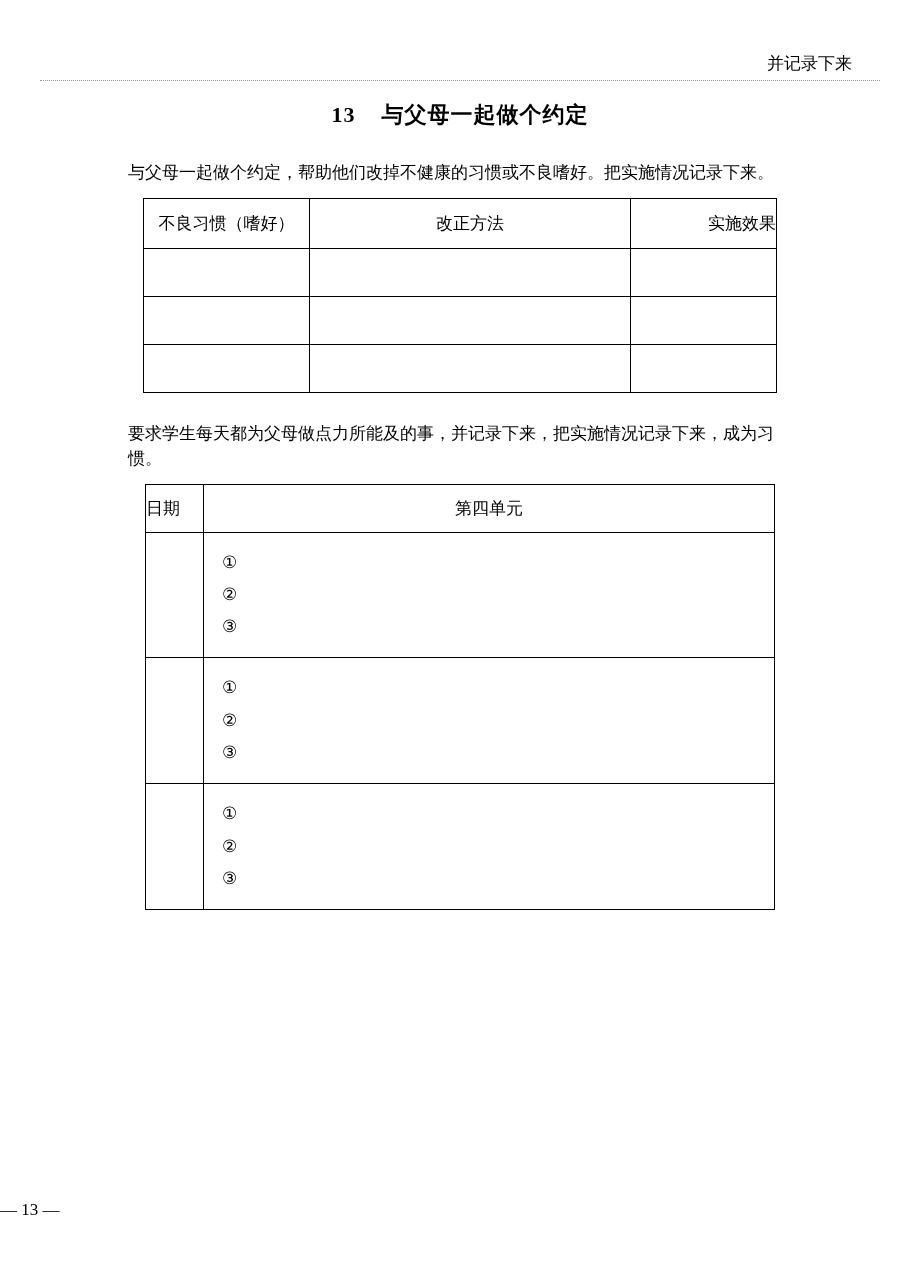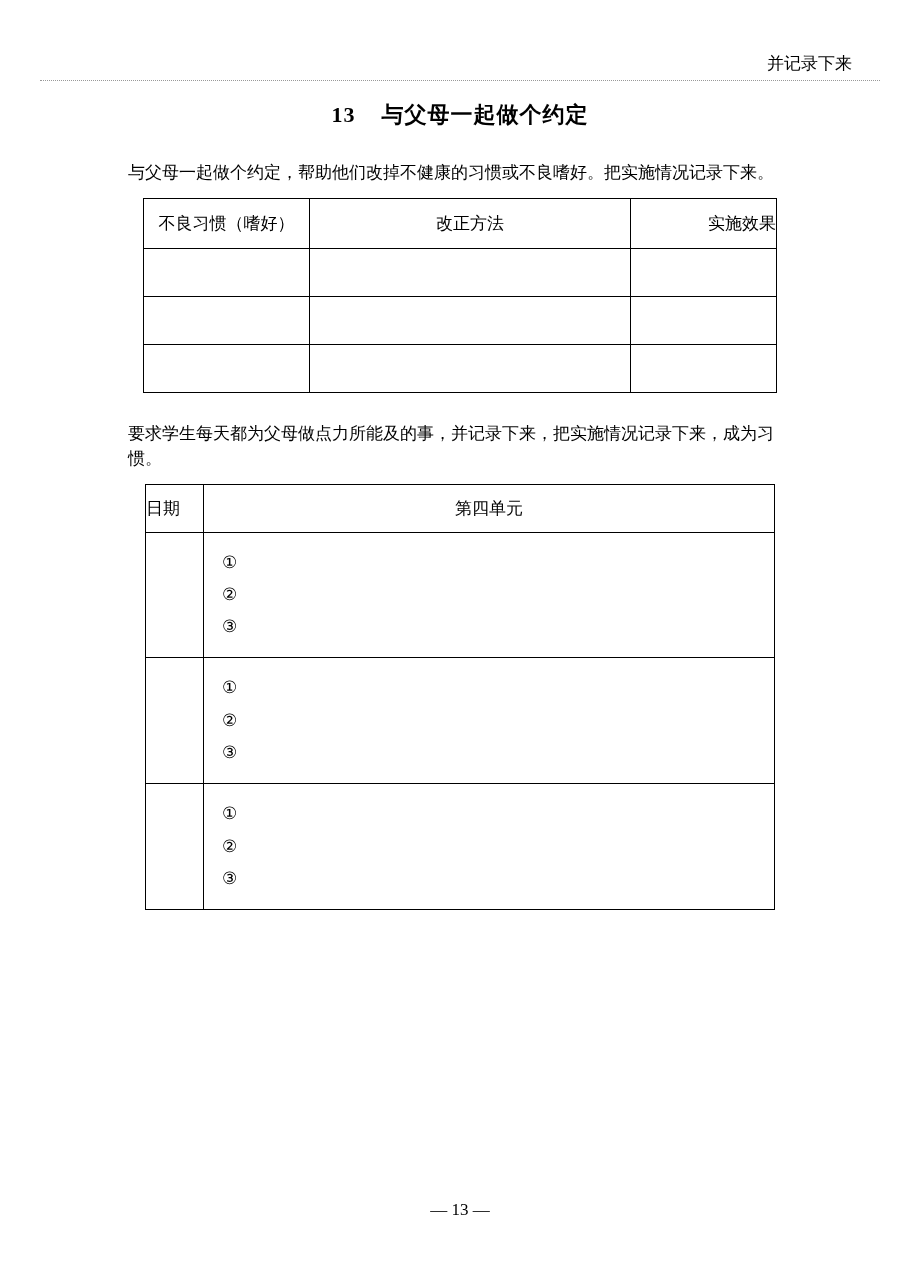--- a/index.html
+++ b/index.html
@@ -90,21 +90,20 @@
     .table2 .col-date { width: 58px; text-align: left; }
     .table2 .col-task { padding: 14px 0 14px 18px; text-align: left; }
     .task-line {
       line-height: 1.9;
     }
     .page-number {
       position: absolute;
       bottom: 62px;
       left: 0;
       right: 0;
-      text-align: center;
       font-size: 17px;
     }
   </style>
 </head>
 <body>
 
 <div class="header">
   <span>并记录下来</span>
 </div>
 

